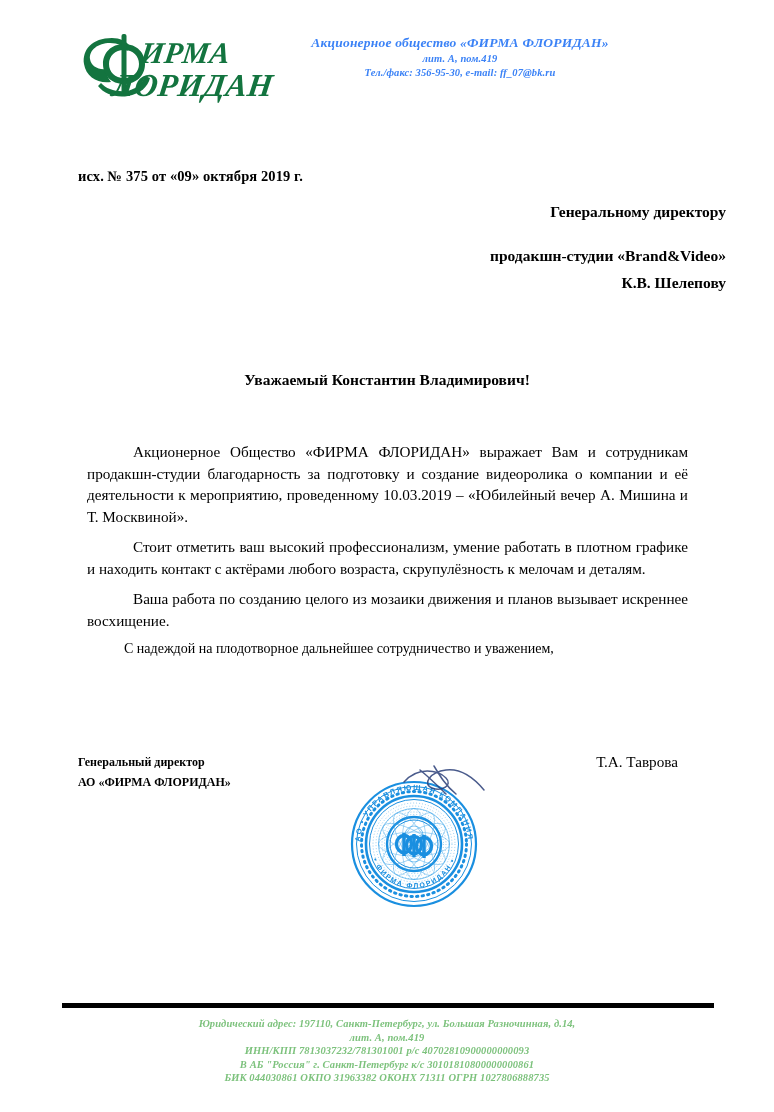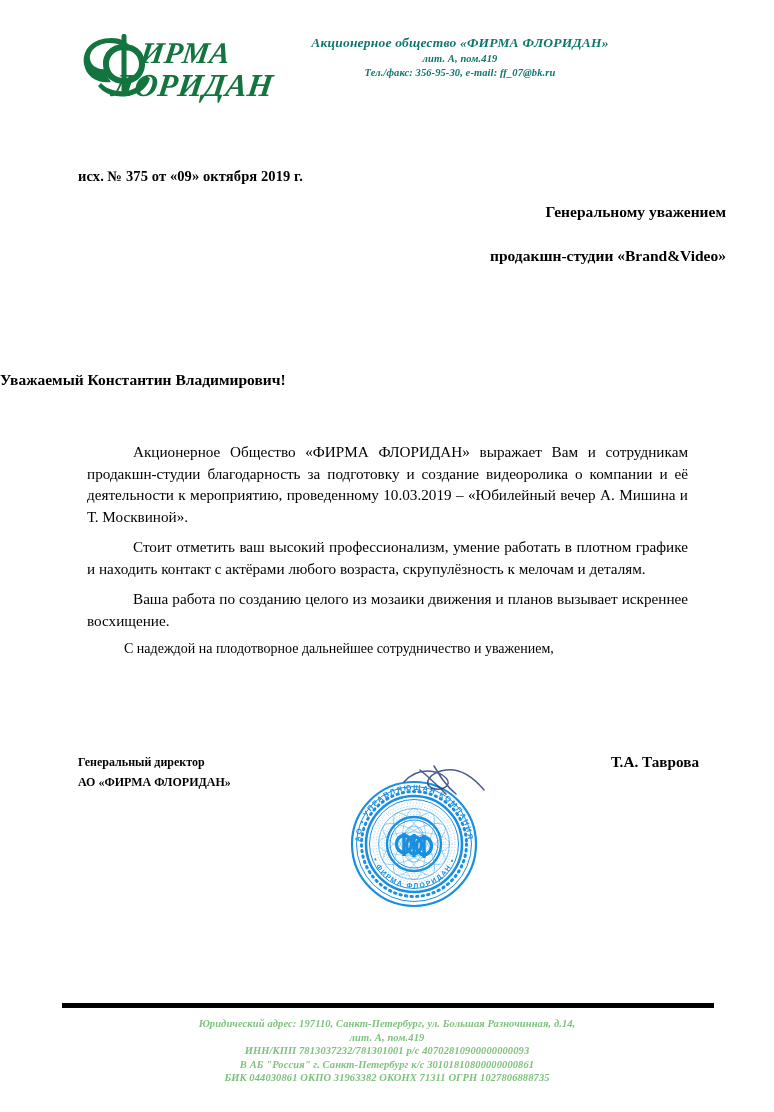--- a/index.html
+++ b/index.html
@@ -33,21 +33,21 @@
     height: 78px;
   }
   .logo svg { display:block; }
 
   .company-block {
     position: absolute;
     left: 290px;
     top: 12px;
     width: 340px;
     text-align: center;
-    color: #0f766e;
+    color: #3b82f6;
     font-family: "Liberation Serif", "DejaVu Serif", serif;
     font-style: italic;
     font-weight: bold;
   }
   .company-name {
     font-size: 13.5px;
     letter-spacing: .2px;
     line-height: 18px;
     white-space: nowrap;
   }
@@ -80,20 +80,21 @@
     line-height: 27px;
   }
   .addressee .gap { height: 17px; }
 
   
   .salutation {
     position: absolute;
     left: 0;
     top: 371px;
     width: 774px;
+    text-align: center;
     font-size: 15.5px;
     font-weight: bold;
   }
 
   
   .body {
     position: absolute;
     left: 78px;
     top: 432px;
     width: 619px;
@@ -121,24 +122,24 @@
     position: absolute;
     left: 78px;
     top: 752px;
     font-size: 12px;
     font-weight: bold;
     line-height: 20px;
     white-space: nowrap;
   }
   .sign-right {
     position: absolute;
-    right: 75px;
+    right: 96px;
     top: 752px;
     font-size: 15.2px;
-    font-weight: bold;
+    font-weight: normal;
     line-height: 20px;
     white-space: nowrap;
   }
 
   
   .stamp {
     position: absolute;
     left: 334px;
     top: 764px;
     width: 160px;
@@ -198,23 +199,24 @@
     <div class="company-block">
       <div class="company-name">Акционерное общество «ФИРМА ФЛОРИДАН»</div>
       <div class="company-addr">лит. А, пом.419</div>
       <div class="company-addr">Тел./факс: 356-95-30, e-mail: ff_07@bk.ru</div>
     </div>
   </div>
 
   <div class="ref-line">исх. № 375 от «09» октября 2019 г.</div>
 
   <div class="addressee">
-    <div>Генеральному уважением</div>
+    <div>Генеральному директору</div>
     <div class="gap"></div>
     <div>продакшн-студии «Brand&amp;Video»</div>
+    <div>К.В. Шелепову</div>
   </div>
 
   <div class="salutation">Уважаемый Константин Владимирович!</div>
 
   <div class="body">
     <p>Акционерное Общество «ФИРМА ФЛОРИДАН» выражает Вам и сотрудникам продакшн-студии благодарность за подготовку и создание видеоролика о компании и её деятельности к мероприятию, проведенному 10.03.2019 – «Юбилейный вечер А. Мишина и Т. Москвиной».</p>
     <p>Стоит отметить ваш высокий профессионализм, умение работать в плотном графике и находить контакт с актёрами любого возраста, скрупулёзность к мелочам и деталям.</p>
     <p>Ваша работа по созданию целого из мозаики движения и планов вызывает искреннее восхищение.</p>
   </div>
 

